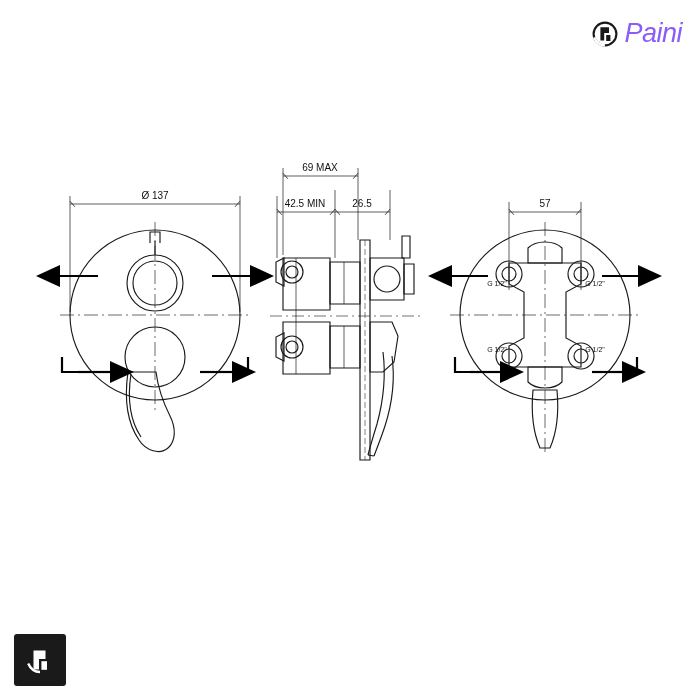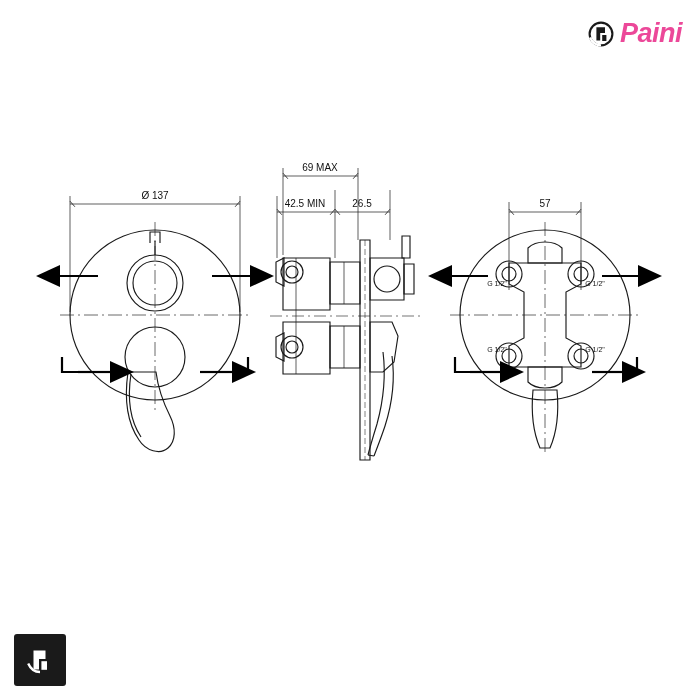--- a/index.html
+++ b/index.html
@@ -25,23 +25,23 @@
     right: 18px;
     top: 18px;
     display: flex;
     align-items: center;
     gap: 6px;
   }
   .logo-text {
     font-family: "Liberation Sans", sans-serif;
     font-size: 27px;
     font-style: italic;
-    font-weight: bold;
+    font-weight: normal;
     letter-spacing: -0.5px;
-    color: #ec4899;
+    color: #8b5cf6;
   }
   .corner-badge {
     position: absolute;
     left: 14px;
     bottom: 14px;
     width: 52px;
     height: 52px;
     background: #1a1a1a;
     border-radius: 3px;
     display: flex;

